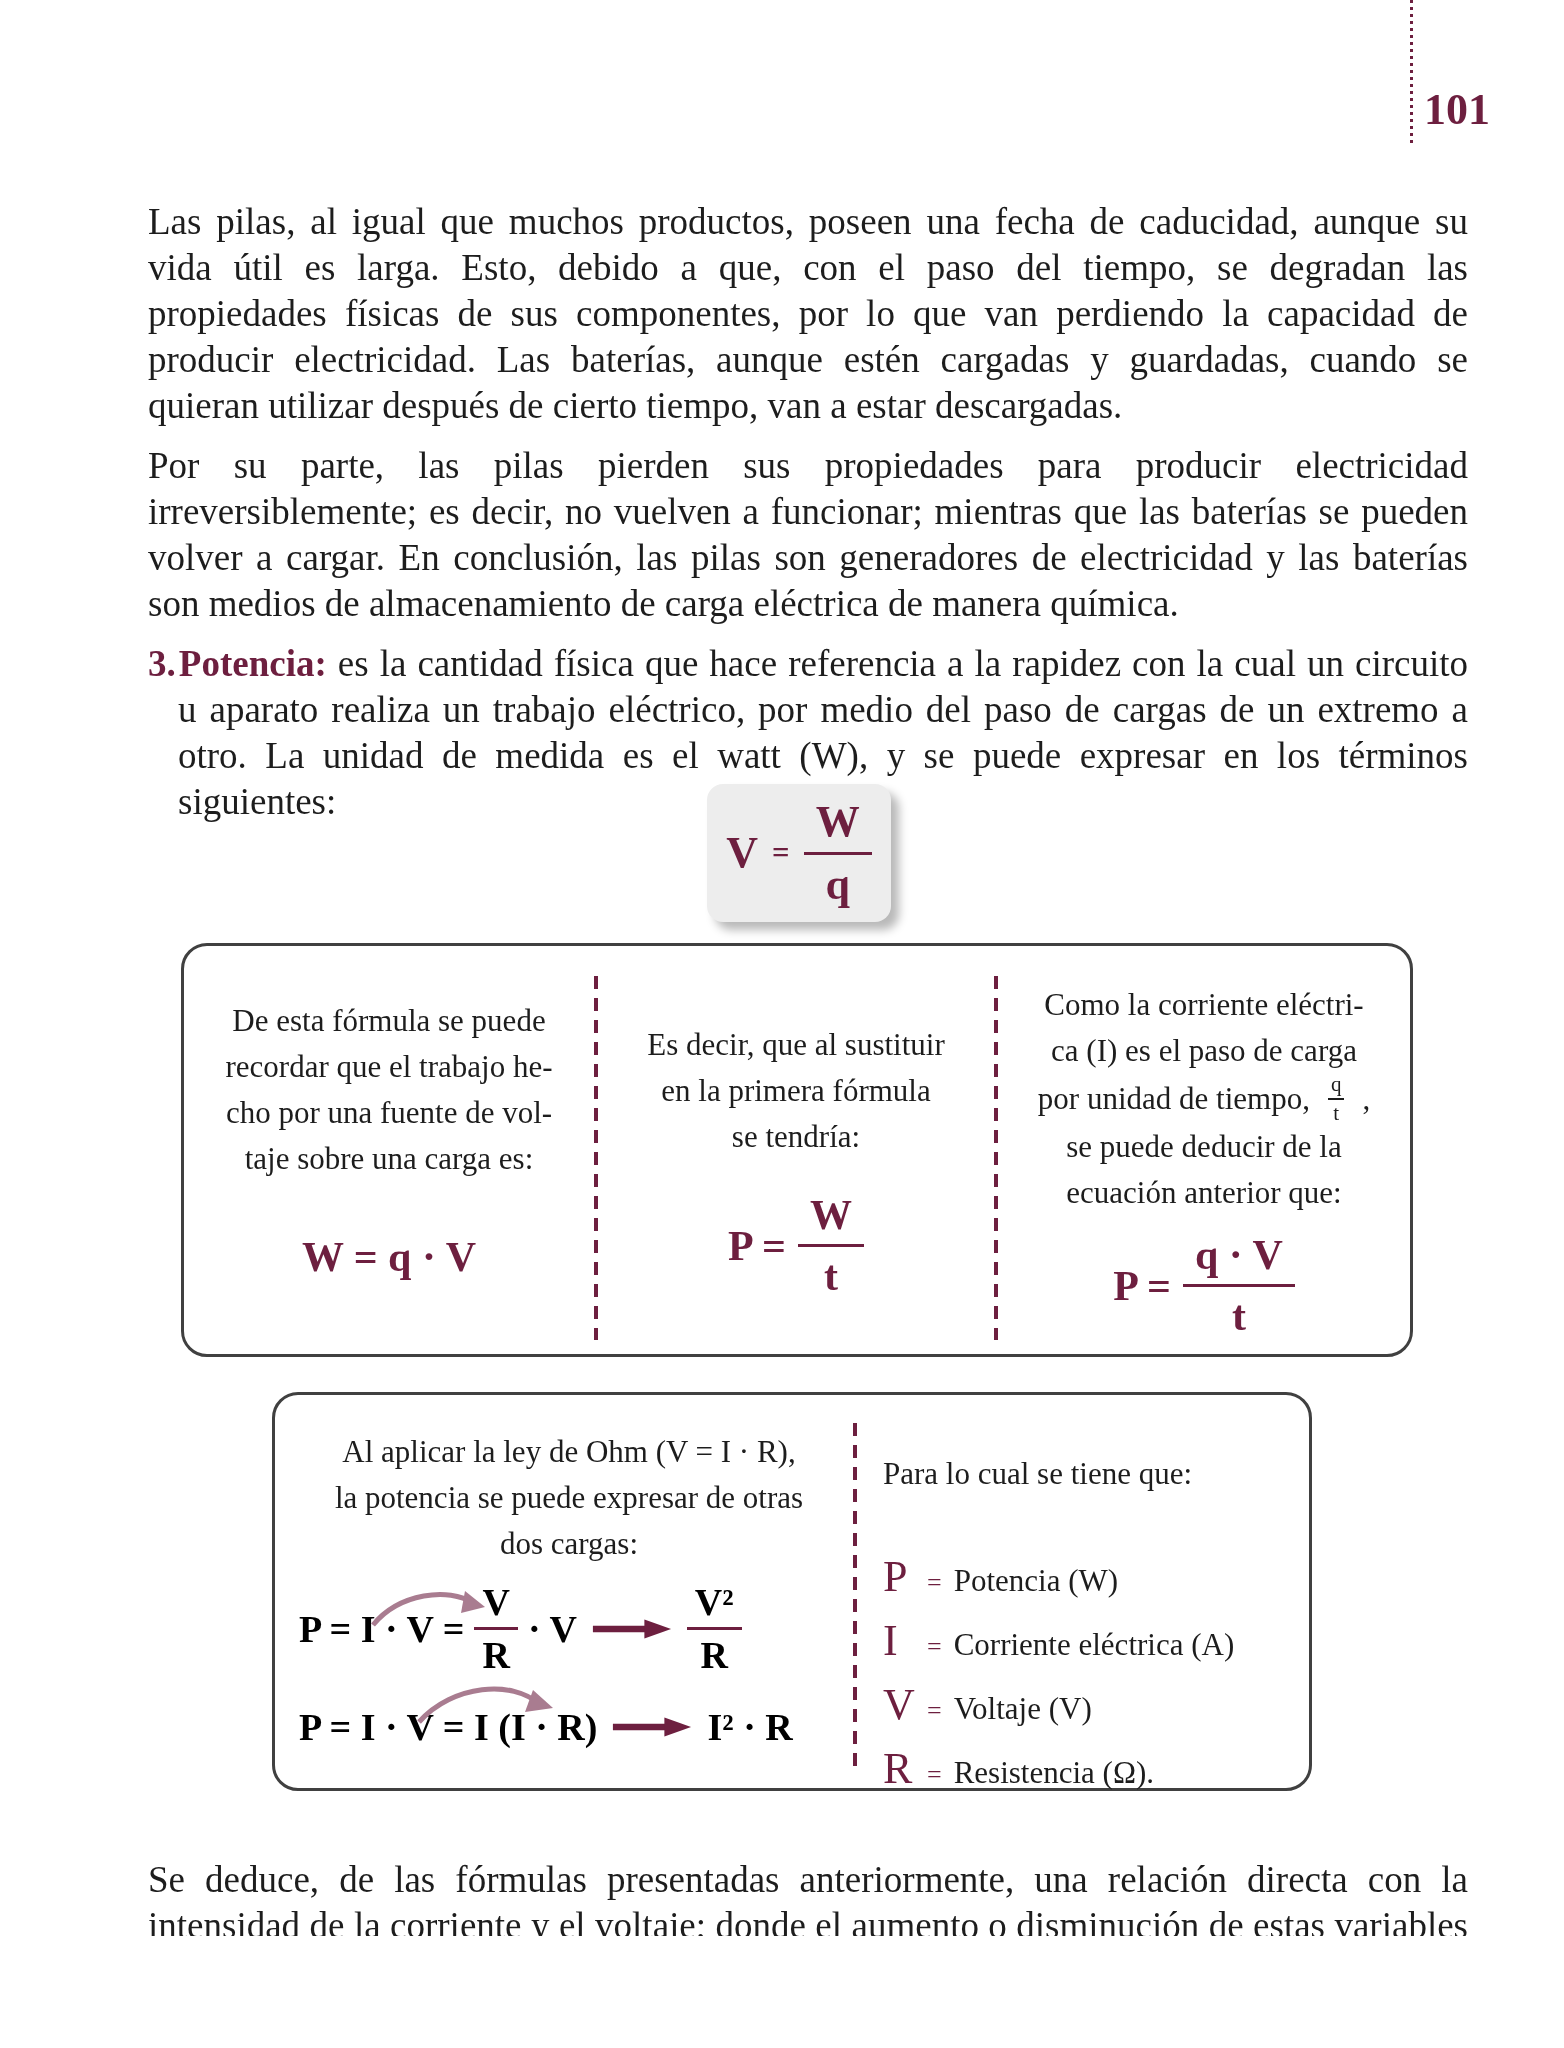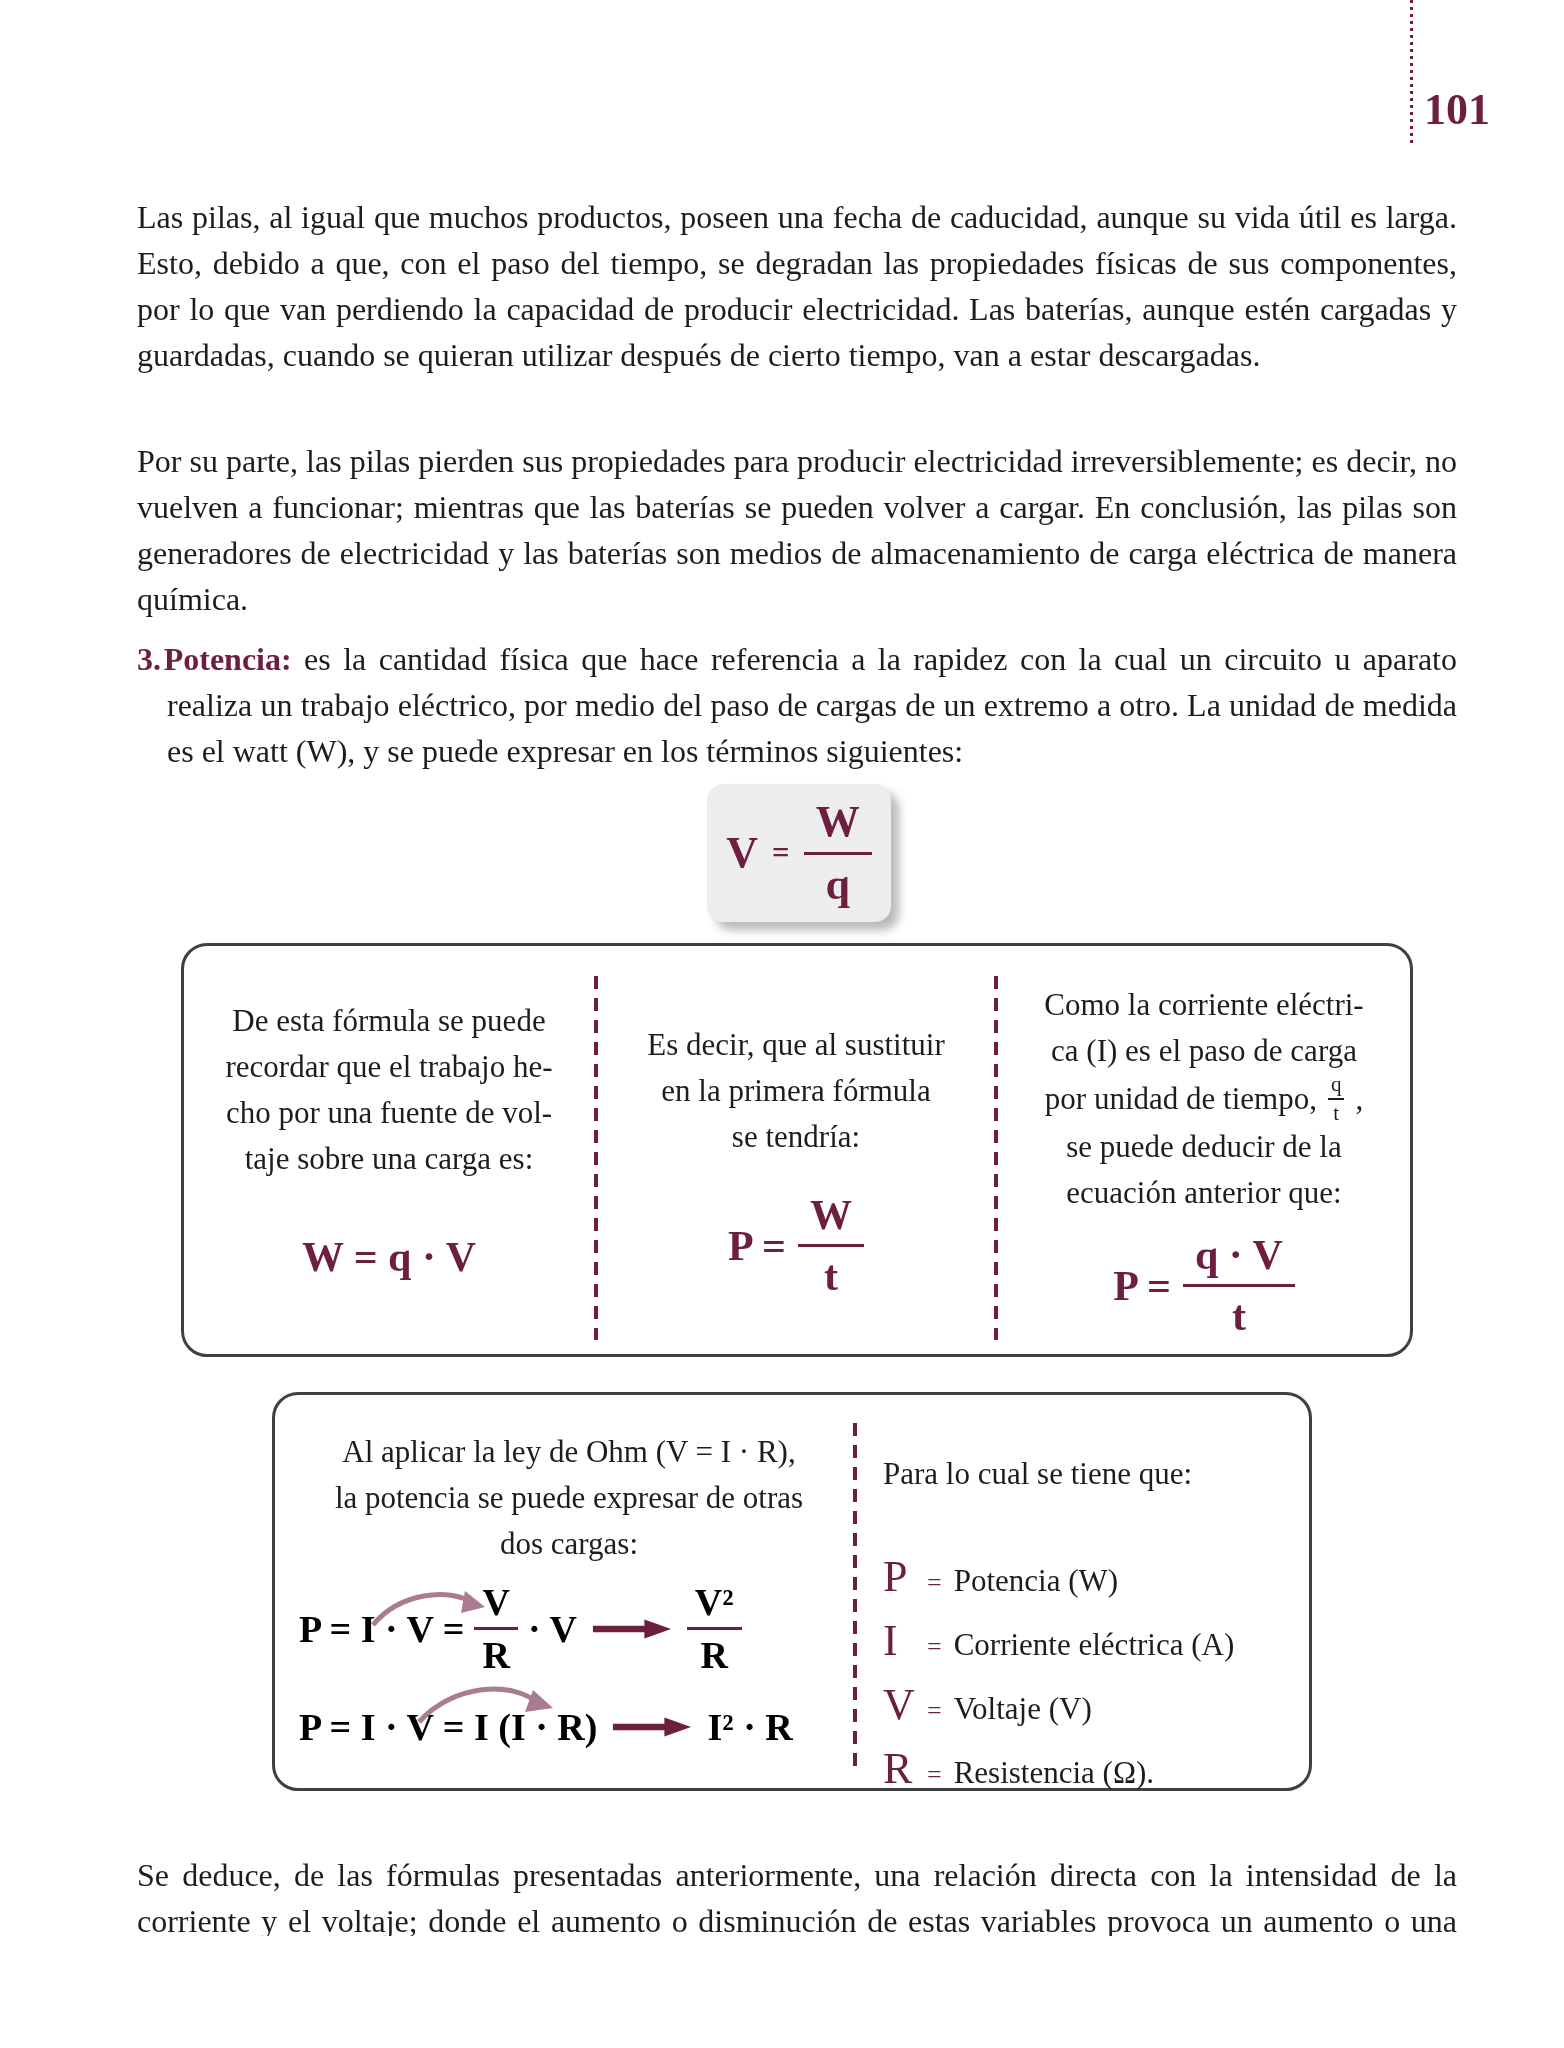--- a/index.html
+++ b/index.html
@@ -15,22 +15,22 @@
   .margin-rule{
     position:absolute;left:1410px;top:0;width:3px;height:143px;
     background:repeating-linear-gradient(to bottom,#6d1f3f 0 3px,transparent 3px 7px);
   }
   .pagenum{
     position:absolute;left:1424px;top:88px;
     font-size:44px;font-weight:bold;color:#6d1f3f;line-height:1;
   }
   
   .para{
-    position:absolute;left:137px;width:1320px;
-    font-size:32px;line-height:46px;text-align:justify;
+    position:absolute;left:148px;width:1320px;
+    font-size:37px;line-height:46px;text-align:justify;
   }
   .p1{top:162px;}
   .p2{top:406px;}
   .item3{top:604px;padding-left:30px;text-indent:-30px;width:1290px;}
   .item3 b{color:#6d1f3f;}
   
   .formula-card{
     position:absolute;left:707px;top:784px;width:184px;height:138px;
     background:#ededed;border-radius:16px;
     box-shadow:8px 8px 10px rgba(0,0,0,0.28);
@@ -58,21 +58,21 @@
   .col-text{font-size:31px;line-height:46px;white-space:pre-line;}
   .colw{flex:0 0 410px;padding-top:52px;}
   .colp{flex:0 0 396px;padding-top:76px;}
   .colc{flex:1;padding-top:36px;}
   .bigformula{
     margin-top:54px;color:#6d1f3f;font-weight:bold;font-size:42px;line-height:1;
     display:flex;align-items:center;justify-content:center;gap:12px;
   }
   .colp .bigformula{margin-top:34px;}
   .colc .bigformula{margin-top:18px;}
-  .midline{display:flex;justify-content:center;align-items:center;gap:11px;}
+  .midline{display:flex;justify-content:center;align-items:center;gap:18px;}
   .ifrac{display:inline-flex;flex-direction:column;align-items:center;line-height:1;font-size:21px;font-weight:normal;color:#1d1d1d;}
   .ifrac .num{padding:0 3px 3px;border-bottom:2px solid #1d1d1d;}
   .ifrac .den{padding-top:3px;}
   
   .ohm-left{flex:0 0 578px;padding:34px 0 0 10px;text-align:center;}
   .ohm-right{flex:1;padding:56px 0 0 26px;text-align:left;}
   .fr{
     position:relative;display:flex;align-items:center;text-align:left;
     color:#000000;font-weight:bold;font-size:38px;line-height:1;padding-left:14px;
   }

